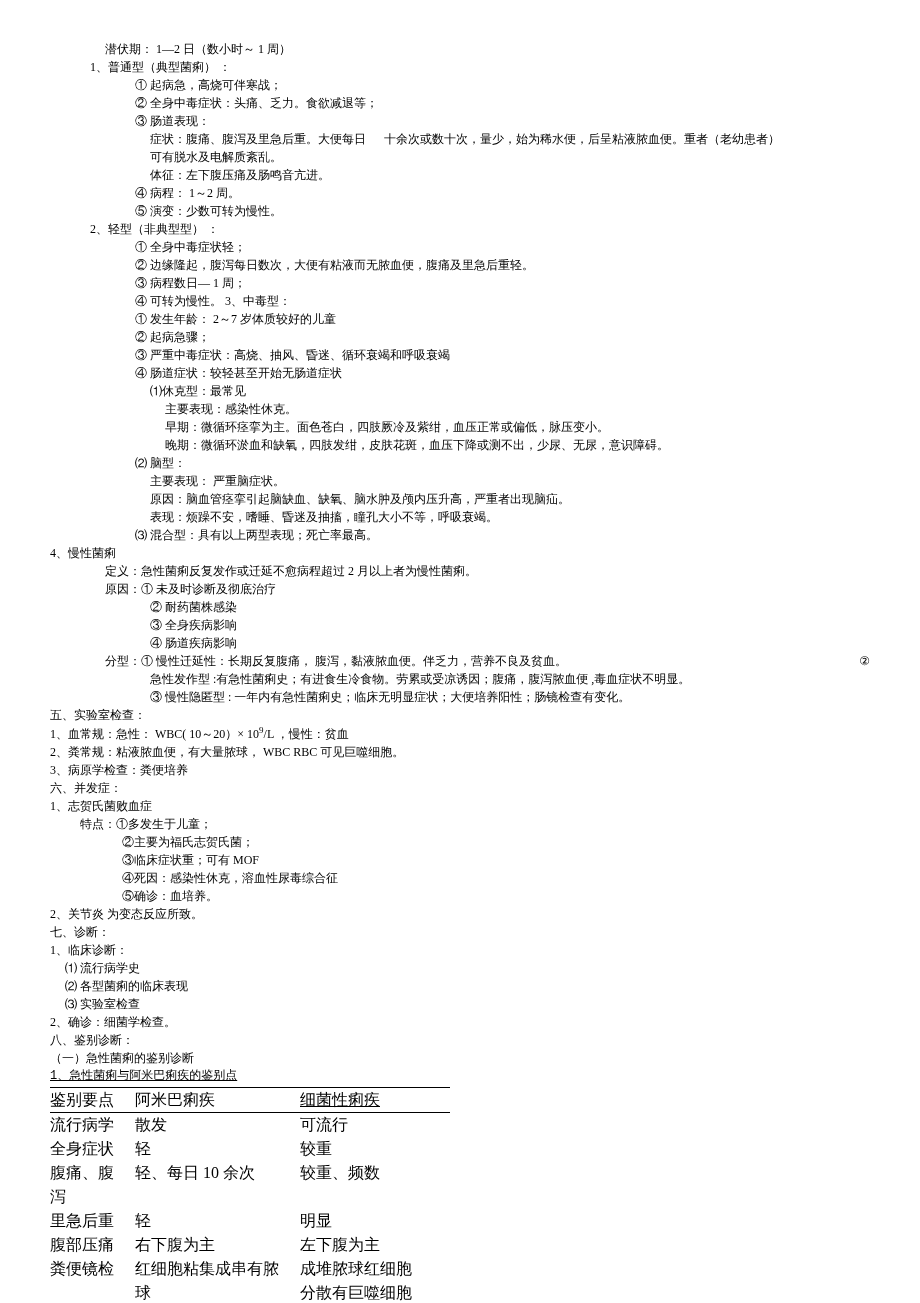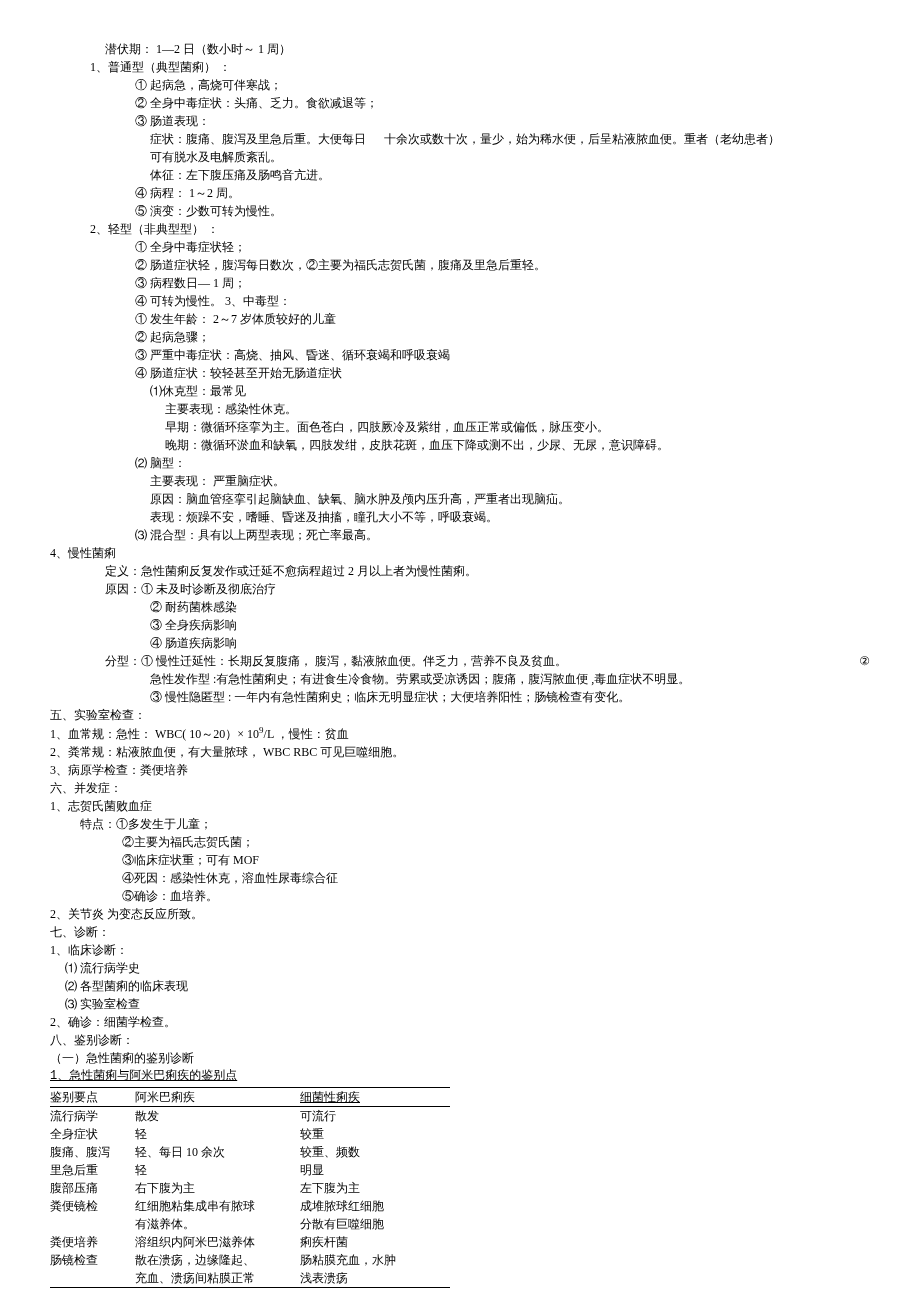--- a/index.html
+++ b/index.html
@@ -16,21 +16,21 @@
   .indent0 { padding-left: 40px; }
   .indent2 { padding-left: 85px; }
   .indent3 { padding-left: 100px; }
   .indent4 { padding-left: 115px; }
   .indentA { padding-left: 0px; }
   .indentB { padding-left: 15px; }
   .indentC { padding-left: 30px; }
   .indentE { padding-left: 72px; }
   .sup { vertical-align: super; font-size: 9px; }
   table { border-collapse: collapse; margin-top: 2px; }
-  td { padding: 0 10px 0 0; vertical-align: top; font-size: 12px; }
+  td { padding: 0 10px 0 0; vertical-align: top; font-size: 16px; }
   .hdr td { border-top: 1px solid #000; border-bottom: 1px solid #000; }
   .lastrow td { border-bottom: 1px solid #000; }
   .col1 { width: 75px; }
   .col2 { width: 155px; }
   .col3 { width: 140px; text-decoration: underline; }
   .underline { text-decoration: underline; font-family: Liberation Mono, monospace; }
 </style>
 </head>
 <body>
 
@@ -39,21 +39,21 @@
 <div class="indent2"><span>①  起病急，高烧可伴寒战；</span></div>
 <div class="indent2"><span>②  全身中毒症状：头痛、乏力。食欲减退等；</span></div>
 <div class="indent2"><span>③  肠道表现：</span></div>
 <div class="indent3"><span>症状：腹痛、腹泻及里急后重。大便每日</span>&nbsp;&nbsp;&nbsp;&nbsp;&nbsp;&nbsp;<span>十余次或数十次，量少，始为稀水便，后呈粘液脓血便。重者（老幼患者）</span></div>
 <div class="indent3"><span>可有脱水及电解质紊乱。</span></div>
 <div class="indent3"><span>体征：左下腹压痛及肠鸣音亢进。</span></div>
 <div class="indent2"><span>④  病程：  1～2 周。</span></div>
 <div class="indent2"><span>⑤  演变：少数可转为慢性。</span></div>
 <div class="indent0"><span>2、轻型（非典型型） ：</span></div>
 <div class="indent2"><span>①  全身中毒症状轻；</span></div>
-<div class="indent2"><span>②  肠道症状轻，腹泻每日数次，②主要为福氏志贺氏菌，腹痛及里急后重轻。</span></div>
+<div class="indent2"><span>②  边缘隆起，腹泻每日数次，大便有粘液而无脓血便，腹痛及里急后重轻。</span></div>
 <div class="indent2"><span>③  病程数日— 1 周；</span></div>
 <div class="indent2"><span>④  可转为慢性。  3、中毒型：</span></div>
 <div class="indent2"><span>①  发生年龄：  2～7 岁体质较好的儿童</span></div>
 <div class="indent2"><span>②  起病急骤；</span></div>
 <div class="indent2"><span>③  严重中毒症状：高烧、抽风、昏迷、循环衰竭和呼吸衰竭</span></div>
 <div class="indent2"><span>④  肠道症状：较轻甚至开始无肠道症状</span></div>
 <div class="indent3"><span>⑴休克型：最常见</span></div>
 <div class="indent4"><span>主要表现：感染性休克。</span></div>
 <div class="indent4"><span>早期：微循环痉挛为主。面色苍白，四肢厥冷及紫绀，血压正常或偏低，脉压变小。</span></div>
 <div class="indent4"><span>晚期：微循环淤血和缺氧，四肢发绀，皮肤花斑，血压下降或测不出，少尿、无尿，意识障碍。</span></div>

